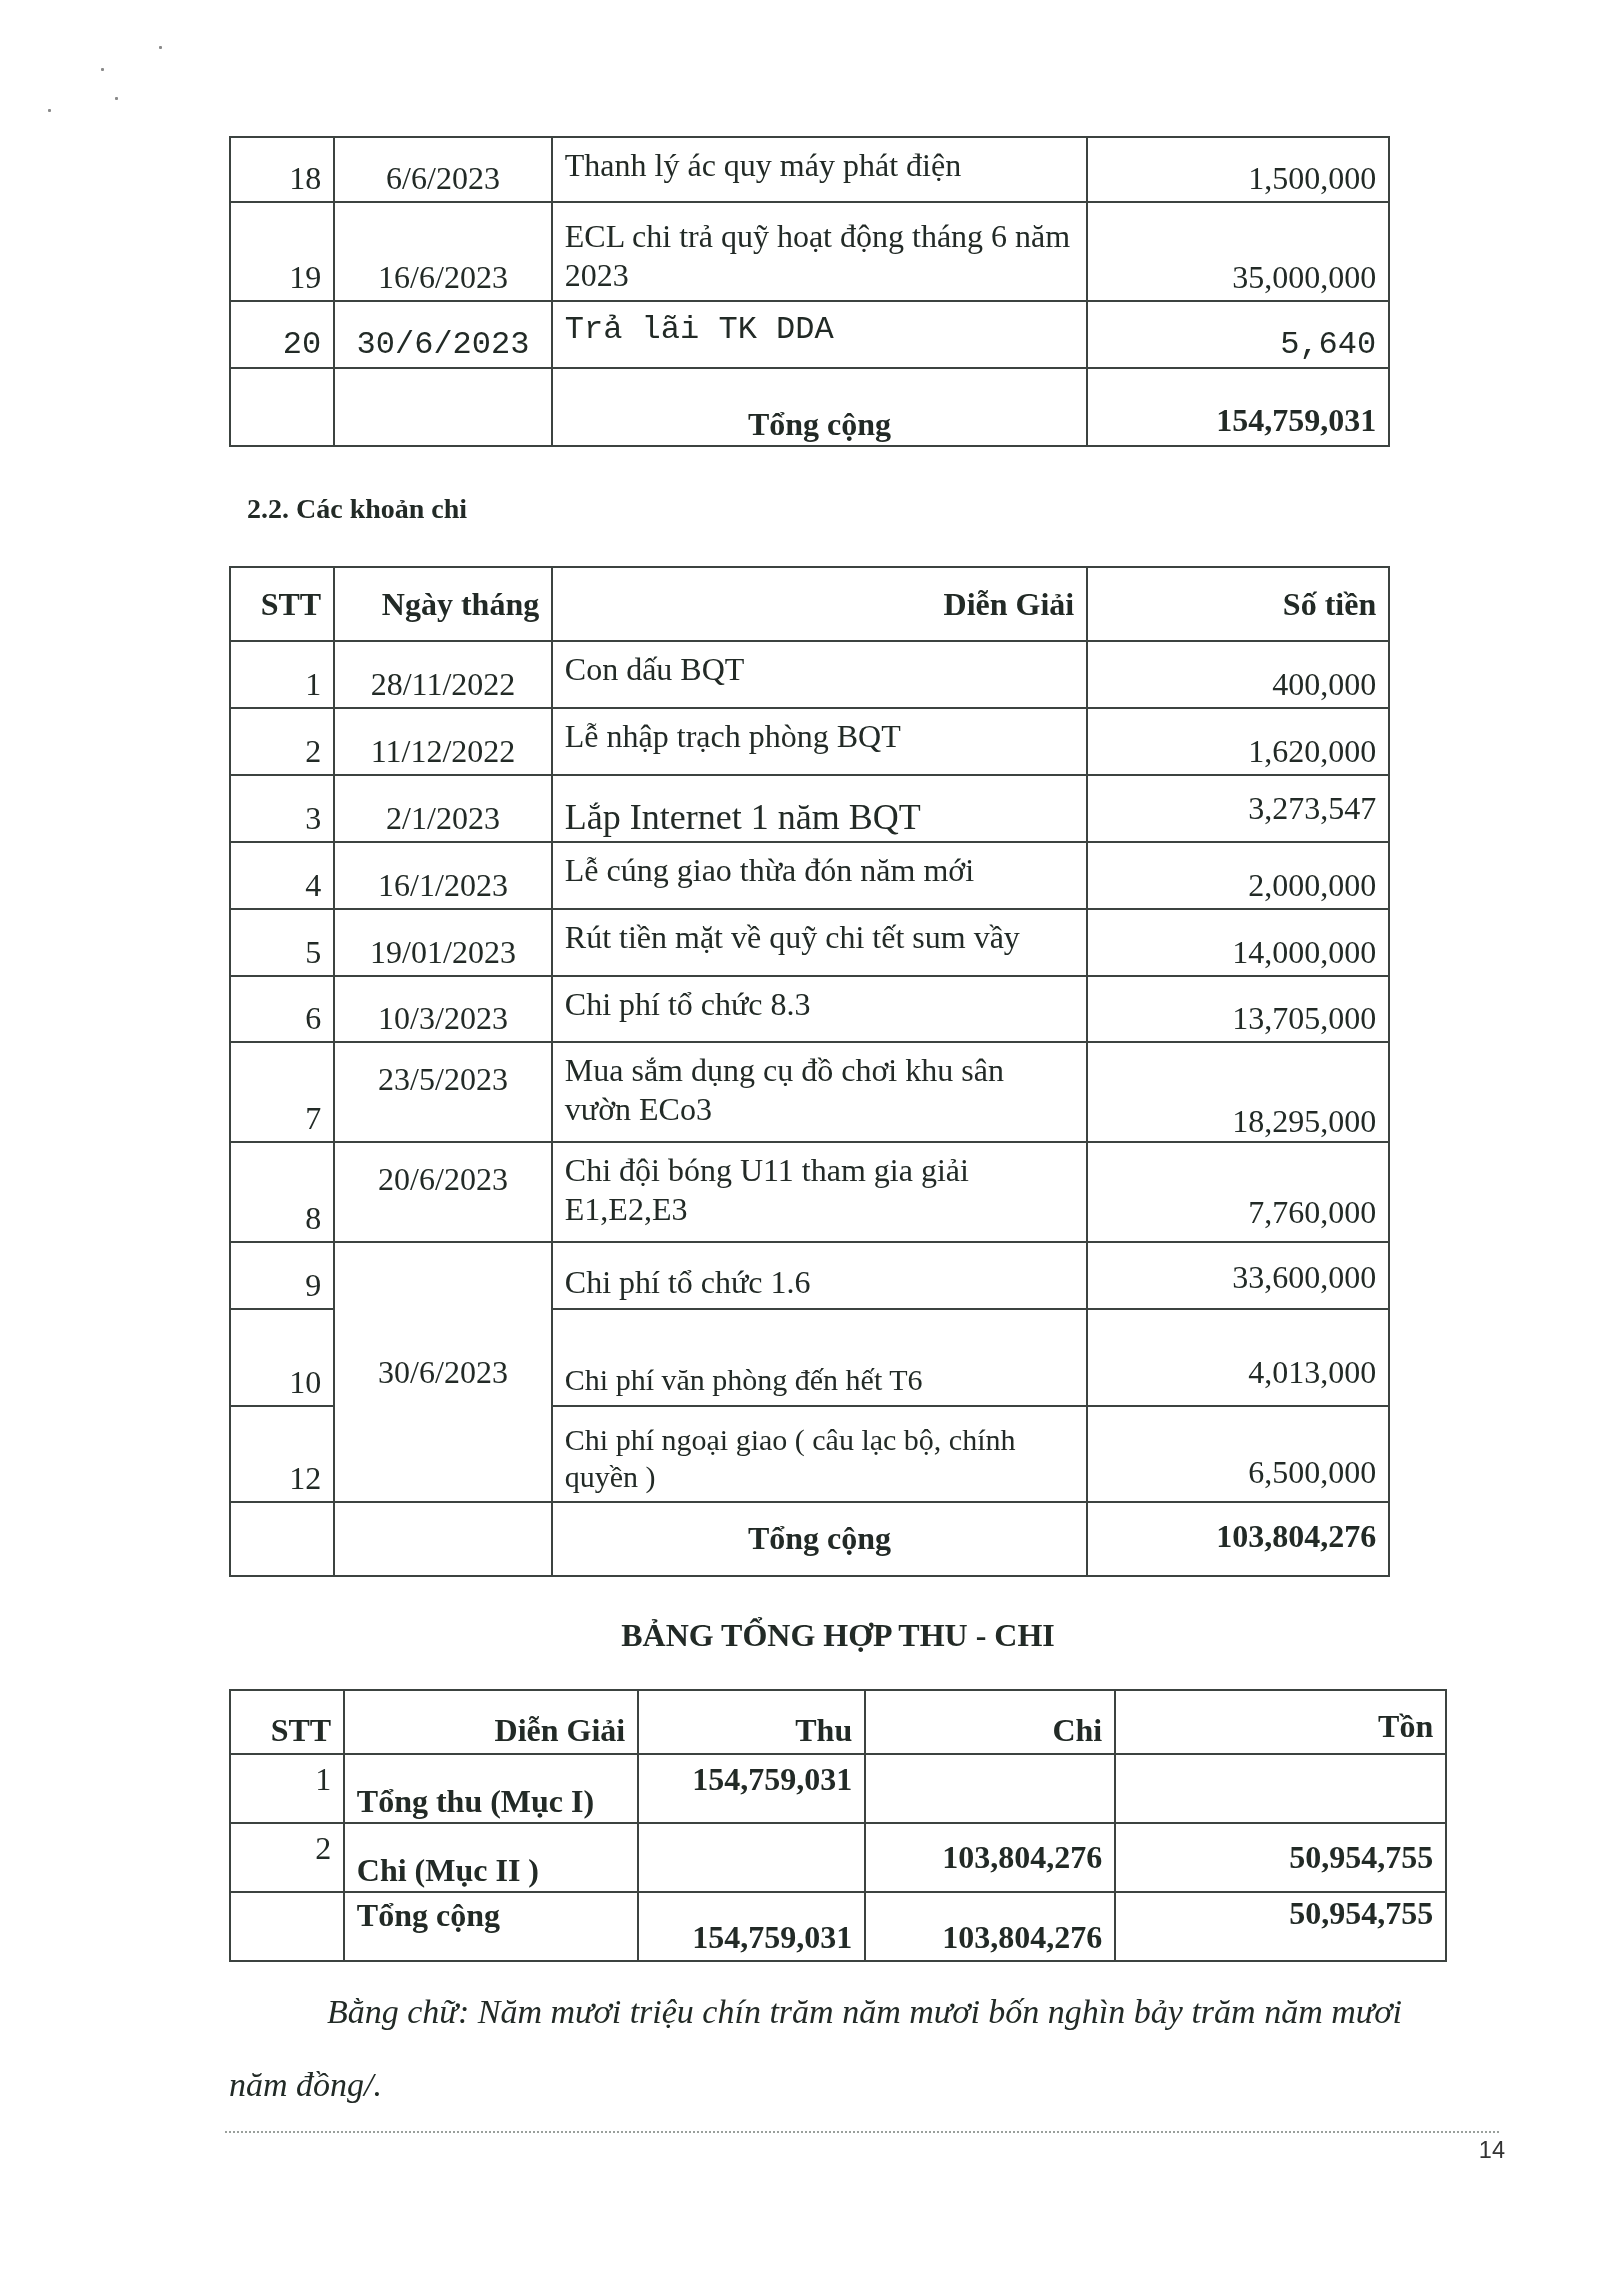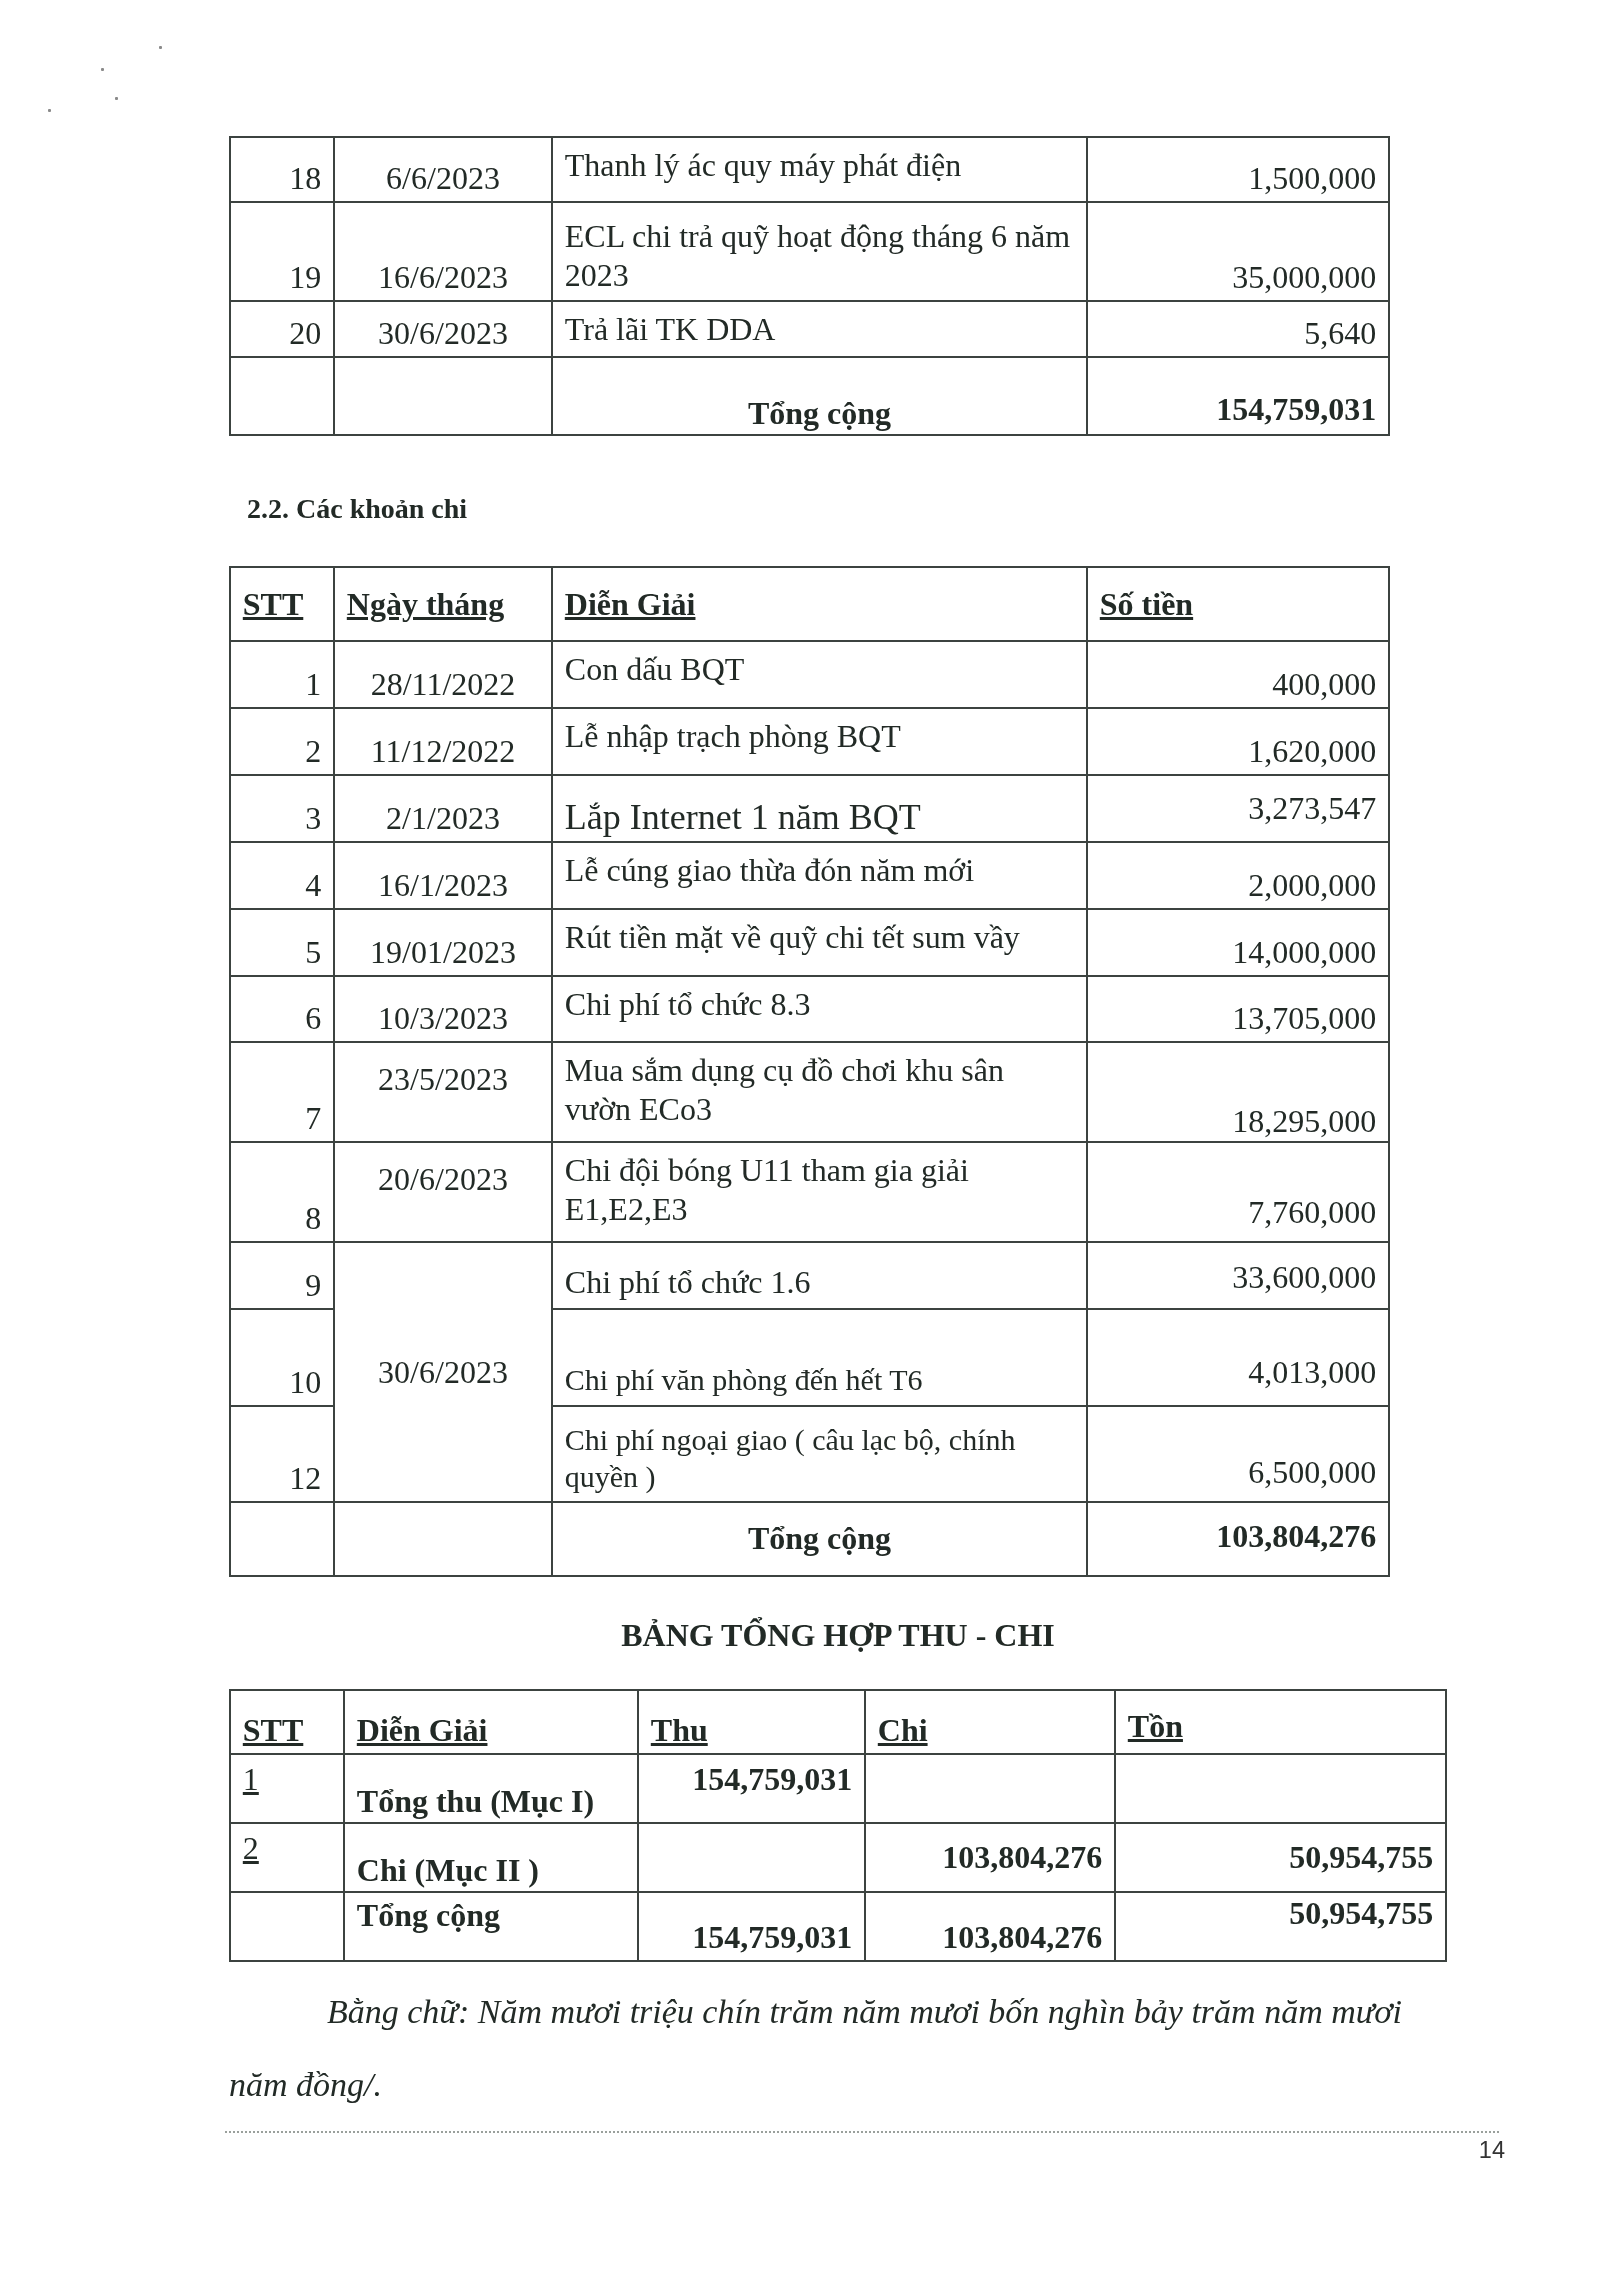--- a/index.html
+++ b/index.html
@@ -3,21 +3,21 @@
 <meta charset="utf-8">
 <style>
   html, body { margin: 0; padding: 0; background: #ffffff; }
   body { width: 1621px; height: 2294px; position: relative; overflow: hidden;
          font-family: "Liberation Serif", "DejaVu Serif", serif; color: #222a26; }
   .speck { position: absolute; width: 2.9px; height: 2.9px; background: #8a8a8a; border-radius: 1px; }
   table { position: absolute; border-collapse: collapse; table-layout: fixed; }
   td, th { border: 2px solid #3c4340; padding: 0 11.8px; font-weight: normal; }
   .t1 td, .t2 td { font-size: 32px; }
   .num { text-align: right; vertical-align: bottom; padding-bottom: 3.9px; }
-  .ctr { text-align: left; text-decoration: underline; }
+  .ctr { text-align: right; }
   .stt { text-align: right; vertical-align: bottom; padding-bottom: 3.9px; padding-left: 28px; }
   .date { text-align: center; vertical-align: bottom; padding-bottom: 3.9px; }
   .date.top { vertical-align: top; padding-top: 17.6px; }
   .desc { text-align: left; vertical-align: top; padding-top: 7.8px; line-height: 39px; }
   .desc.bottom { vertical-align: bottom; padding-bottom: 3.9px; }
   .desc.mid { vertical-align: bottom; padding-bottom: 5.9px; }
   th { font-weight: bold; font-size: 32px; vertical-align: middle; }
   .total-label { text-align: center; vertical-align: bottom; padding-bottom: 2px; font-weight: bold; font-size: 33px; }
   .total-num { text-align: right; vertical-align: bottom; padding-bottom: 5.9px; font-weight: bold; font-size: 33px; }
   .heading { position: absolute; font-weight: bold; font-size: 28px; }
@@ -48,21 +48,21 @@
     <td class="date">6/6/2023</td>
     <td class="desc">Thanh lý ác quy máy phát điện</td>
     <td class="num">1,500,000</td>
   </tr>
   <tr style="height:99px;">
     <td class="stt">19</td>
     <td class="date">16/6/2023</td>
     <td class="desc" style="padding-top:13.7px;">ECL chi trả quỹ hoạt động tháng 6 năm 2023</td>
     <td class="num">35,000,000</td>
   </tr>
-  <tr style="height:56px;">
+  <tr style="height:67px;font-family:Liberation Mono, monospace;">
     <td class="stt">20</td>
     <td class="date">30/6/2023</td>
     <td class="desc">Trả lãi TK DDA</td>
     <td class="num">5,640</td>
   </tr>
   <tr style="height:78px;">
     <td></td>
     <td></td>
     <td class="total-label">Tổng cộng</td>
     <td class="total-num">154,759,031</td>

